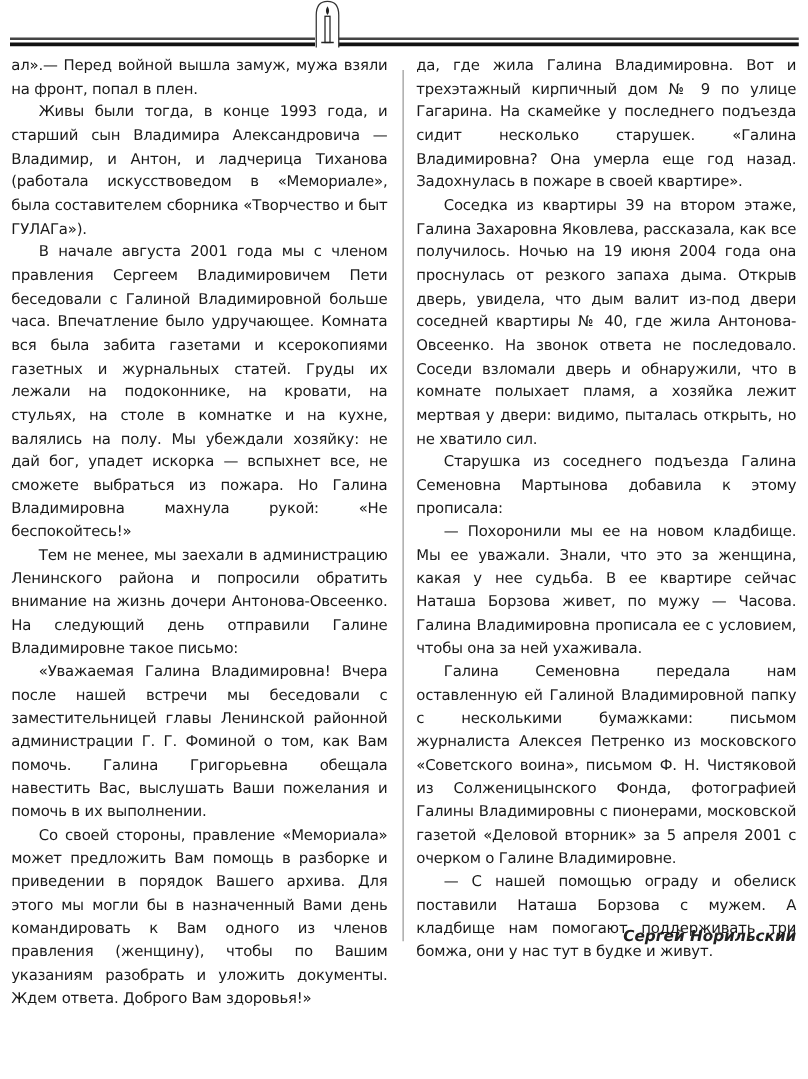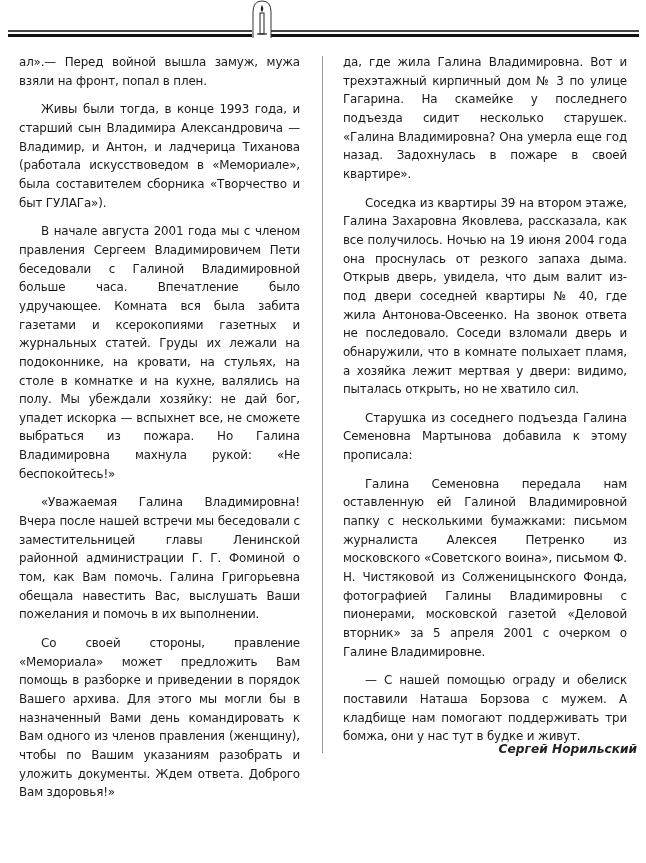--- a/index.html
+++ b/index.html
@@ -54,21 +54,21 @@
     .col.right { left: 333px; width: 304px; }
     .divider {
       position: absolute;
       left: 322px;
       top: 56px;
       width: 1px;
       height: 697px;
       background: #999;
     }
     .col p {
-      margin: 10px;
+      margin: 0;
       text-indent: 22px;
     }
     .col p.noindent { text-indent: 0; }
     .signature {
       position: absolute;
       left: 333px;
       width: 304px;
       top: 742px;
       text-align: right;
       font-style: italic;
@@ -90,29 +90,31 @@
     <path d="M10 5 Q7.5 9 10 12 Q12.5 9 10 5 Z" fill="#222"></path>
     <rect x="8" y="13" width="4" height="21" fill="none" stroke="#222" stroke-width="1"></rect>
     <line x1="5" y1="34" x2="15" y2="34" stroke="#222" stroke-width="1.2"></line>
   </svg>
 </div>
 
 <div class="col left">
   <p class="noindent">ал».— Перед войной вышла замуж, мужа взяли на фронт, попал в плен.</p>
   <p>Живы были тогда, в конце 1993 года, и старший сын Владимира Александровича — Владимир, и Антон, и ладчерица Тиханова (работала искусствоведом в «Мемориале», была составителем сборника «Творчество и быт ГУЛАГа»).</p>
   <p>В начале августа 2001 года мы с членом правления Сергеем Владимировичем Пети беседовали с Галиной Владимировной больше часа. Впечатление было удручающее. Комната вся была забита газетами и ксерокопиями газетных и журнальных статей. Груды их лежали на подоконнике, на кровати, на стульях, на столе в комнатке и на кухне, валялись на полу. Мы убеждали хозяйку: не дай бог, упадет искорка — вспыхнет все, не сможете выбраться из пожара. Но Галина Владимировна махнула рукой: «Не беспокойтесь!»</p>
+  <p>Тем не менее, мы заехали в администрацию Ленинского района и попросили обратить внимание на жизнь дочери Антонова-Овсеенко. На следующий день отправили Галине Владимировне такое письмо:</p>
   <p>«Уважаемая Галина Владимировна! Вчера после нашей встречи мы беседовали с заместительницей главы Ленинской районной администрации Г. Г. Фоминой о том, как Вам помочь. Галина Григорьевна обещала навестить Вас, выслушать Ваши пожелания и помочь в их выполнении.</p>
   <p>Со своей стороны, правление «Мемориала» может предложить Вам помощь в разборке и приведении в порядок Вашего архива. Для этого мы могли бы в назначенный Вами день командировать к Вам одного из членов правления (женщину), чтобы по Вашим указаниям разобрать и уложить документы. Ждем ответа. Доброго Вам здоровья!»</p>
 
 </div>
 
 <div class="divider"></div>
 
 <div class="col right">
-  <p class="noindent">да, где жила Галина Владимировна. Вот и трехэтажный кирпичный дом № 3 по улице Гагарина. На скамейке у последнего подъезда сидит несколько старушек. «Галина Владимировна? Она умерла еще год назад. Задохнулась в пожаре в своей квартире».</p>
+  <p class="noindent">да, где жила Галина Владимировна. Вот и трехэтажный кирпичный дом № 9 по улице Гагарина. На скамейке у последнего подъезда сидит несколько старушек. «Галина Владимировна? Она умерла еще год назад. Задохнулась в пожаре в своей квартире».</p>
   <p>Соседка из квартиры 39 на втором этаже, Галина Захаровна Яковлева, рассказала, как все получилось. Ночью на 19 июня 2004 года она проснулась от резкого запаха дыма. Открыв дверь, увидела, что дым валит из-под двери соседней квартиры № 40, где жила Антонова-Овсеенко. На звонок ответа не последовало. Соседи взломали дверь и обнаружили, что в комнате полыхает пламя, а хозяйка лежит мертвая у двери: видимо, пыталась открыть, но не хватило сил.</p>
   <p>Старушка из соседнего подъезда Галина Семеновна Мартынова добавила к этому прописала:</p>
+  <p>— Похоронили мы ее на новом кладбище. Мы ее уважали. Знали, что это за женщина, какая у нее судьба. В ее квартире сейчас Наташа Борзова живет, по мужу — Часова. Галина Владимировна прописала ее с условием, чтобы она за ней ухаживала.</p>
   <p>Галина Семеновна передала нам оставленную ей Галиной Владимировной папку с несколькими бумажками: письмом журналиста Алексея Петренко из московского «Советского воина», письмом Ф. Н. Чистяковой из Солженицынского Фонда, фотографией Галины Владимировны с пионерами, московской газетой «Деловой вторник» за 5 апреля 2001 с очерком о Галине Владимировне.</p>
   <p>— С нашей помощью ограду и обелиск поставили Наташа Борзова с мужем. А кладбище нам помогают поддерживать три бомжа, они у нас тут в будке и живут.</p>
 
 </div>
 
 <div class="signature">Сергей Норильский</div>
 
 </body></html>

